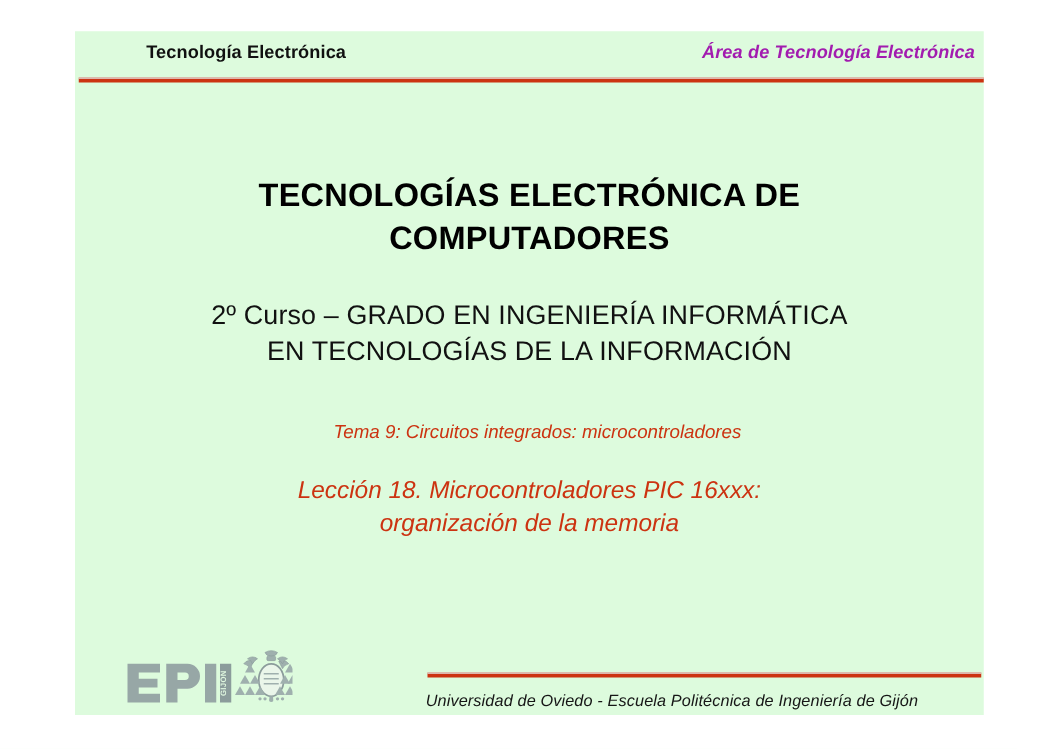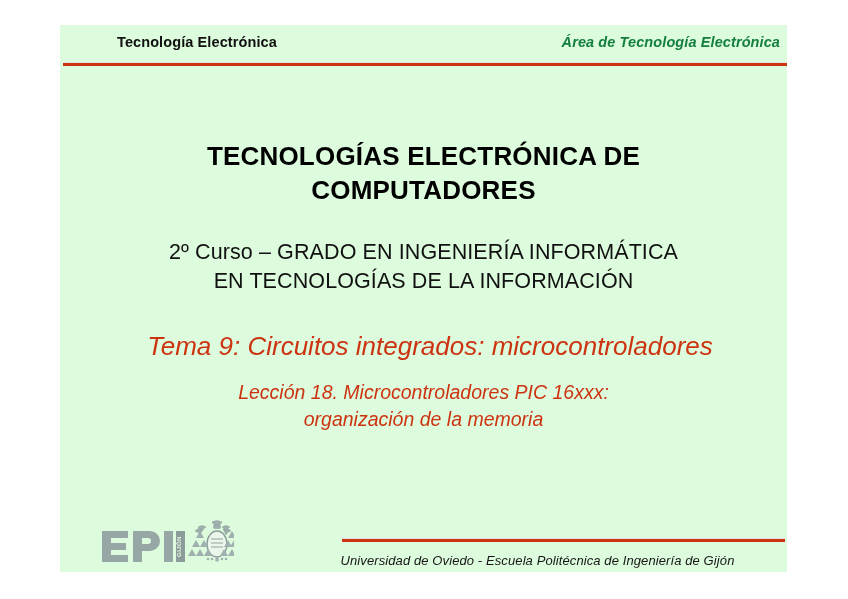--- a/index.html
+++ b/index.html
@@ -45,21 +45,21 @@
     white-space: nowrap;
     margin-left: 36px;
   }
   .hdr-right {
     position: absolute;
     right: 4px;
     top: 9px;
     font-size: 14.5px;
     font-weight: bold;
     font-style: italic;
-    color: #15803d;
+    color: #a21caf;
     letter-spacing: .1px;
     white-space: nowrap;
   }
   #header-rule {
     position: absolute;
     left: 3px;
     top: 37px;
     width: 724px;
     height: 3px;
     background: #cc3311;
@@ -99,21 +99,21 @@
     font-weight: normal;
     color: #111111;
     letter-spacing: .1px;
   }
 
   #topic-line {
     position: absolute;
     left: 0;
     top: 268px;
     width: 740px;
-    font-size: 26px;
+    font-size: 15px;
     line-height: 26px;
     font-style: italic;
     font-weight: normal;
     color: #cc3311;
   }
 
   #lesson-line {
     position: absolute;
     left: 0;
     top: 314px;

